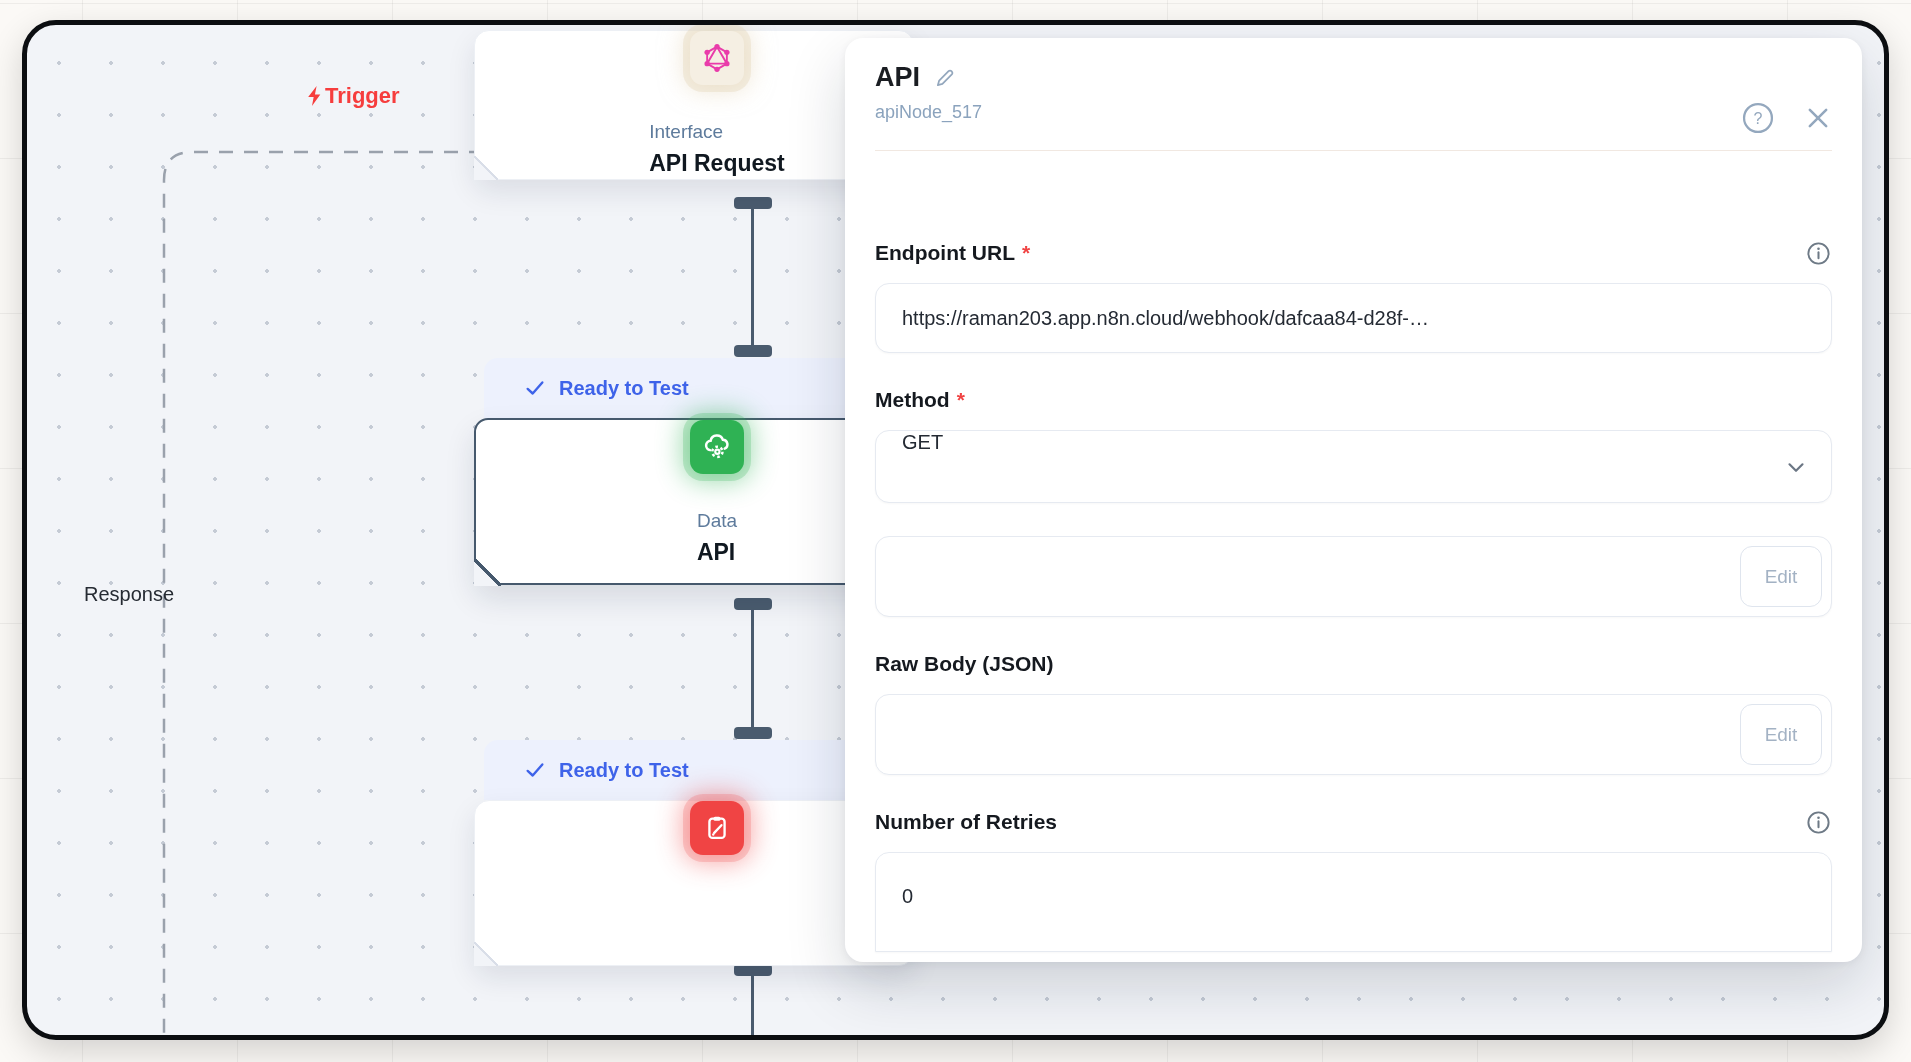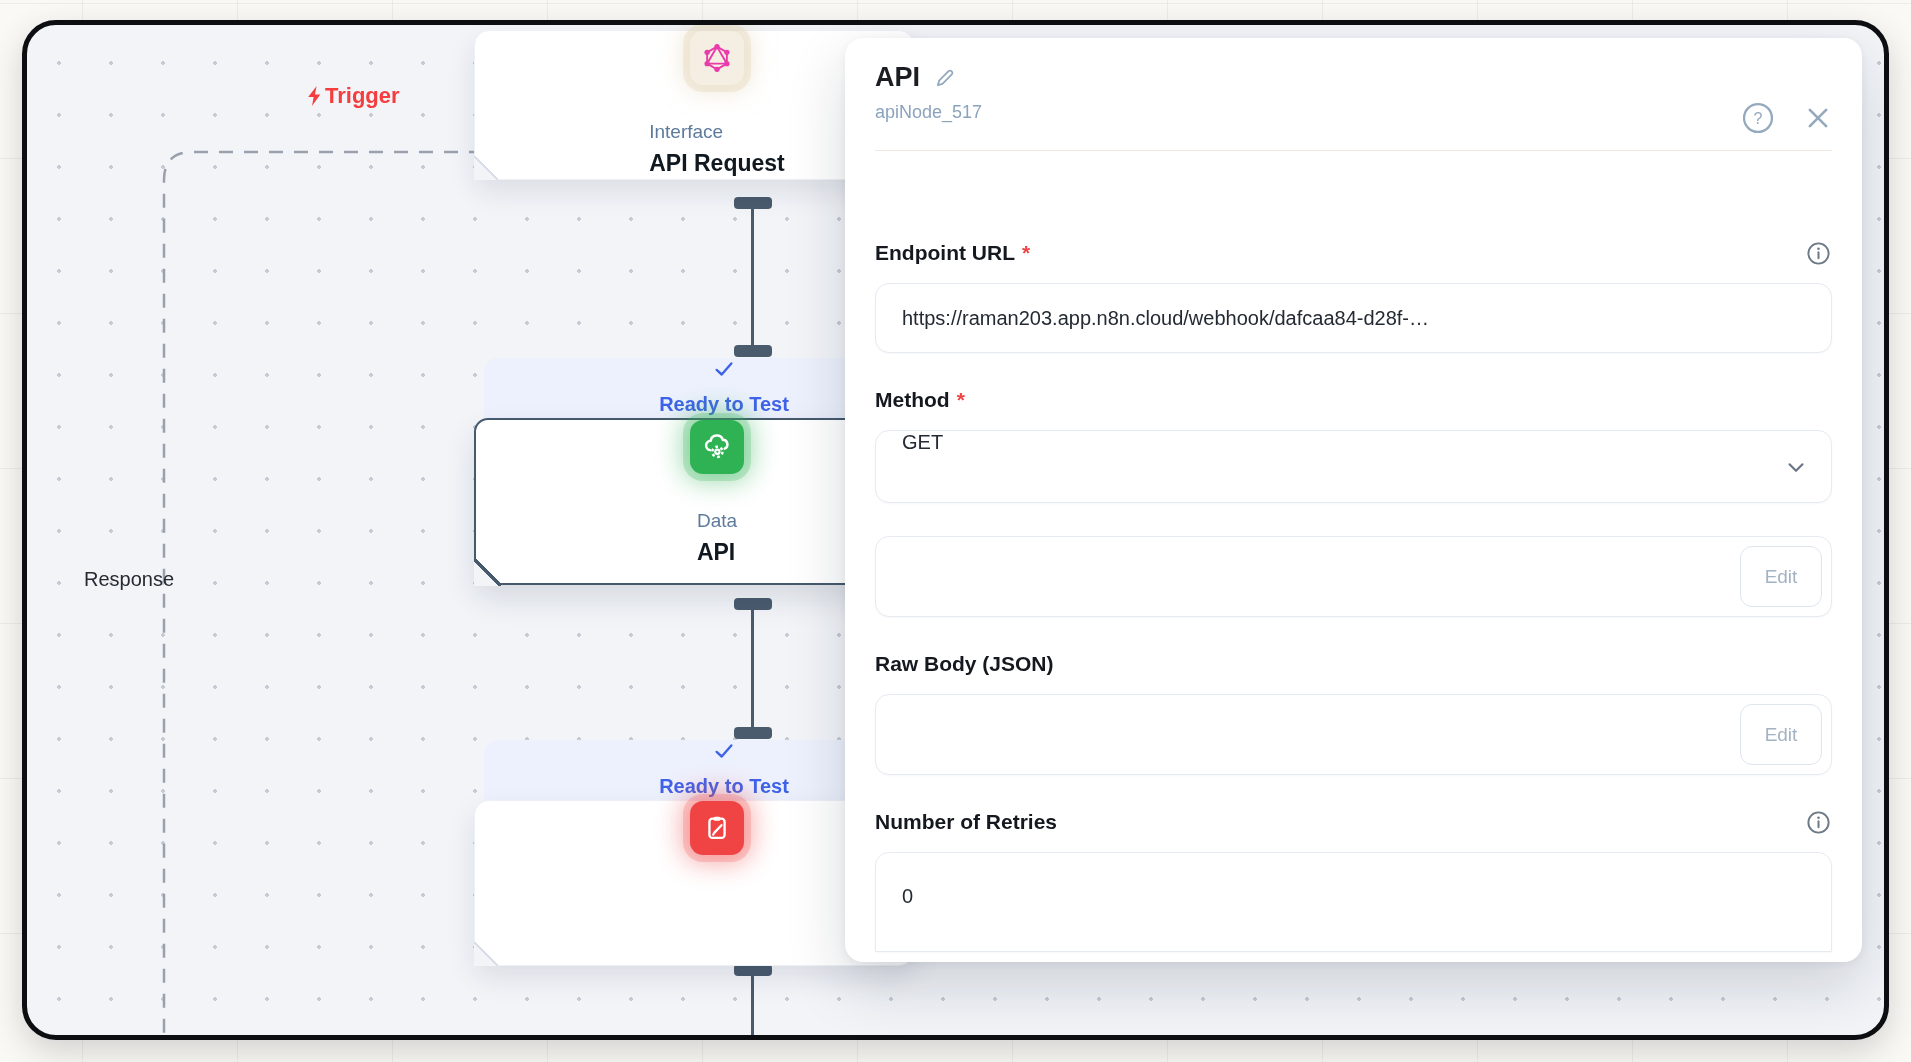--- a/index.html
+++ b/index.html
@@ -22,33 +22,33 @@
     background-size:52px 52px;background-position:6px 12px;
     overflow:hidden;box-shadow:0 12px 34px rgba(0,0,0,.16);
   }
   .inner{position:absolute;inset:0;}
   
   .trigger{
     position:absolute;left:280px;top:58px;display:flex;align-items:center;gap:3px;
     font-size:22px;font-weight:700;color:#f63d3d;
   }
   .response{
-    position:absolute;left:57px;top:543px;
+    position:absolute;left:57px;top:558px;
     font-size:20px;font-weight:500;color:#262b33;z-index:3;
   }
   .edgeSvg{position:absolute;inset:0;z-index:1;pointer-events:none;}
   
   .port{position:absolute;left:707px;width:38px;height:12px;border-radius:4px;background:#4a5b6e;z-index:2;}
   .wire{position:absolute;left:724px;width:3px;background:#4a5b6e;z-index:2;}
   
   .badge{
     position:absolute;left:457px;width:440px;height:60px;z-index:4;
     background:#edf1fd;border-radius:14px 14px 0 0;
     display:flex;align-items:center;gap:13px;padding-left:40px;box-sizing:border-box;
-    font-size:20px;font-weight:700;color:#3e63e9;flex-direction:column;
+    font-size:20px;font-weight:700;color:#3e63e9;
   }
   .node{
     position:absolute;left:447px;width:440px;z-index:4;background:#fff;
     border-radius:15px;border:1px solid #edf0f5;
     box-shadow:0 12px 28px rgba(20,30,60,.10);
     display:flex;align-items:center;gap:36px;padding-left:46px;box-sizing:border-box;flex-direction:column;
   }
   .node.selected{border:2.5px solid #46596d;border-radius:14px;box-shadow:0 14px 30px rgba(20,30,60,.12);}
   .notch{position:absolute;left:-1px;bottom:-1px;width:24px;height:24px;
     background:linear-gradient(to bottom left,transparent 0 calc(50% - 1px),#d9dee8 calc(50% - 1px) calc(50% + 1px),#f2f4f8 calc(50% + 1px));}

